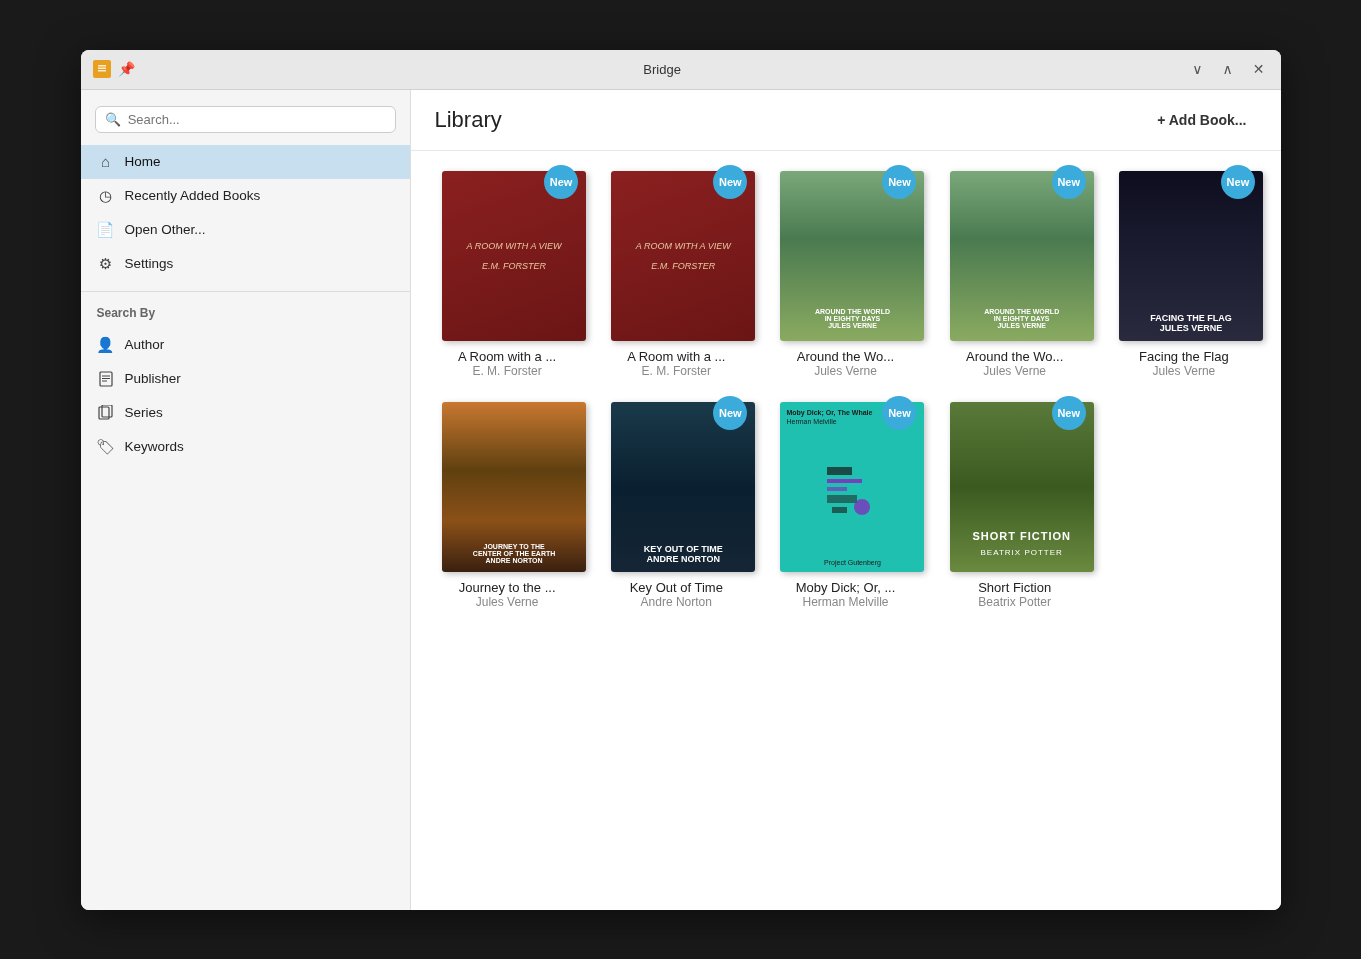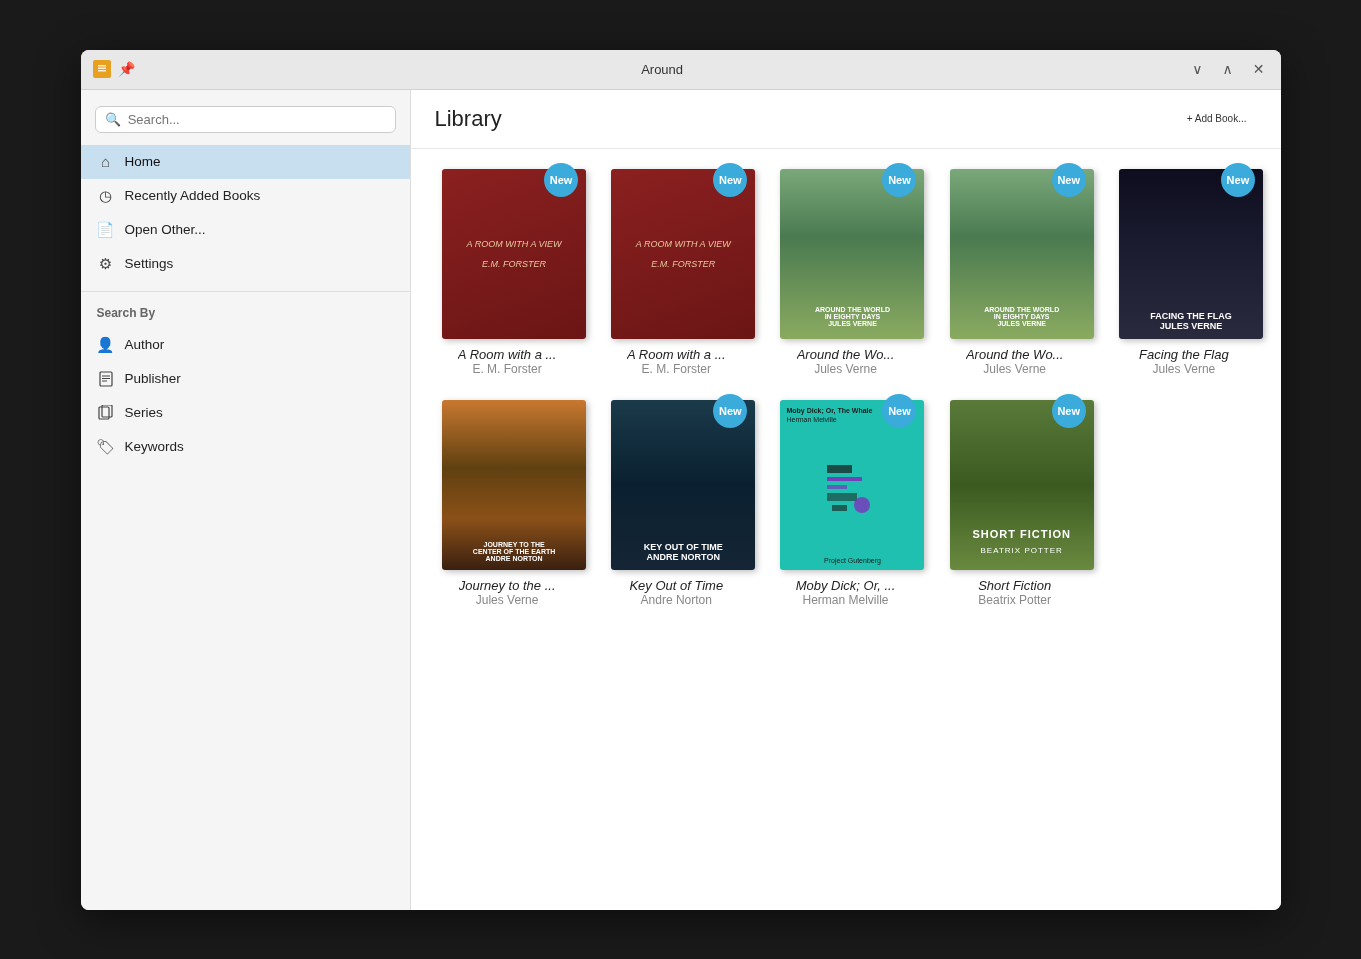--- a/index.html
+++ b/index.html
@@ -159,24 +159,25 @@
       font-size: 22px;
       font-weight: 500;
       color: #222;
     }
     .add-book-btn {
       display: flex;
       align-items: center;
       gap: 6px;
       background: transparent;
       border: none;
-      font-size: 10px;
+      font-size: 14px;
       color: #333;
       cursor: pointer;
       padding: 6px 10px;
+      font-weight: bold;
     }
     .books-grid-container {
       flex: 1;
       overflow-y: auto;
       padding: 20px 24px;
     }
     .books-grid {
       display: grid;
       grid-template-columns: repeat(5, 1fr);
       gap: 24px;
@@ -222,21 +223,20 @@
       justify-content: center;
     }
     .book-title {
       font-size: 13px;
       color: #222;
       text-align: center;
       max-width: 130px;
       overflow: hidden;
       text-overflow: ellipsis;
       white-space: nowrap;
-      font-style: italic;
     }
     .book-author {
       font-size: 12px;
       color: #888;
       text-align: center;
     }
     
     .cover-room-with-a-view-1 {
       background: linear-gradient(160deg, #8b2020 0%, #6b1515 100%);
     }
@@ -295,21 +295,21 @@
       <div class="title-bar-icon">
         <svg width="12" height="12" viewBox="0 0 12 12">
           <rect width="12" height="12" fill="#e8a020" rx="1"></rect>
           <rect x="2" y="2" width="8" height="1.5" fill="white" opacity="0.8"></rect>
           <rect x="2" y="4.5" width="8" height="1.5" fill="white" opacity="0.8"></rect>
           <rect x="2" y="7" width="8" height="1.5" fill="white" opacity="0.8"></rect>
         </svg>
       </div>
       <span class="title-bar-pin">📌</span>
     </div>
-    <span class="title-bar-title">Around</span>
+    <span class="title-bar-title">Bridge</span>
     <div class="title-bar-controls">
       <span class="title-bar-btn">∨</span>
       <span class="title-bar-btn">∧</span>
       <span class="title-bar-btn">✕</span>
     </div>
   </div>
 
   <div class="main-area">
 
     <div class="sidebar">

